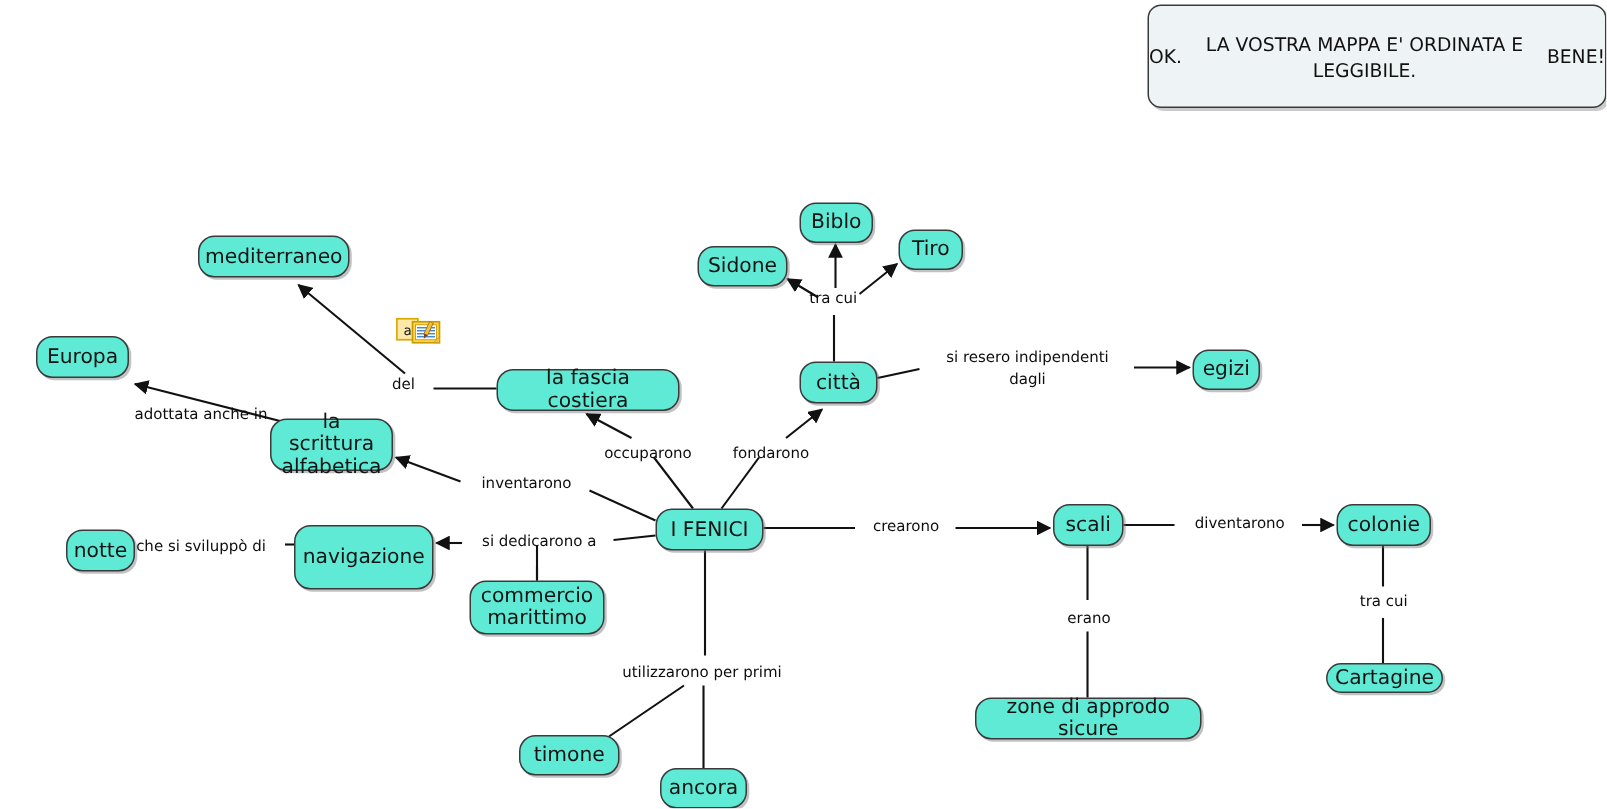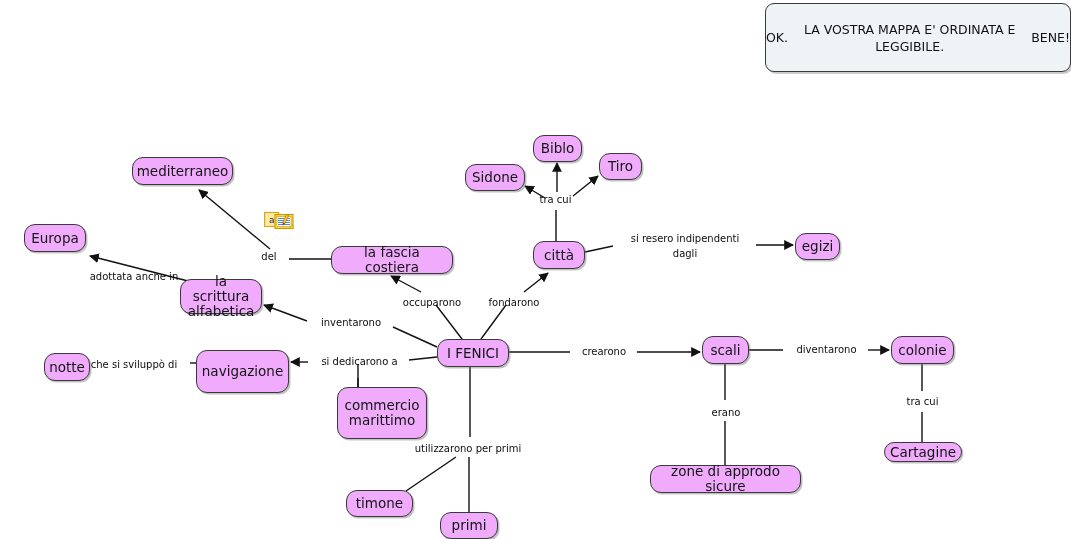--- a/index.html
+++ b/index.html
@@ -22,21 +22,21 @@
     position: absolute;
     left: 0;
     top: 0;
     width: 1071px;
     height: 539px;
     pointer-events: none;
   }
   .node {
     position: absolute;
     box-sizing: border-box;
-    background: #f0abfc;
+    background: #5eead4;
     border: 1.4px solid #3a3a3a;
     border-radius: 11px;
     color: #141414;
     font-size: 13.5px;
     line-height: 15px;
     display: flex;
     align-items: center;
     justify-content: center;
     text-align: center;
     padding: 0 7px;
@@ -179,28 +179,28 @@
   <div class="node" style="left:180px; top:279px; width:82px; height:35px;">la scrittura
 alfabetica</div>
   <div class="node" style="left:465px; top:164px; width:60px; height:27px;">Sidone</div>
   <div class="node" style="left:533px; top:135px; width:49px; height:27px;">Biblo</div>
   <div class="node" style="left:599px; top:153px; width:43px; height:27px;">Tiro</div>
   <div class="node" style="left:533px; top:241px; width:52px; height:28px;">città</div>
   <div class="node" style="left:795px; top:233px; width:45px; height:27px;">egizi</div>
   <div class="node" style="left:437px; top:339px; width:72px; height:28px;">I FENICI</div>
   <div class="node" style="left:196px; top:350px; width:93px; height:43px;">navigazione</div>
   <div class="node" style="left:4px; top:353px; width:46px; height:28px;margin-left:40px;">notte</div>
-  <div class="node" style="left:313px; top:387px; width:90px; height:52px;margin-left:24px;">commercio
+  <div class="node" style="left:313px; top:387px; width:90px; height:36px;">commercio
 marittimo</div>
   <div class="node" style="left:702px; top:336px; width:47px; height:28px;">scali</div>
   <div class="node" style="left:891px; top:336px; width:63px; height:28px;">colonie</div>
   <div class="node" style="left:884px; top:442px; width:78px; height:20px;">Cartagine</div>
   <div class="node" style="left:650px; top:465px; width:151px; height:28px;">zone di approdo sicure</div>
   <div class="node" style="left:346px; top:490px; width:67px; height:27px;">timone</div>
-  <div class="node" style="left:440px; top:512px; width:58px; height:27px;">primi</div>
+  <div class="node" style="left:440px; top:512px; width:58px; height:27px;">ancora</div>
 
   <div class="link-label" style="left:256px; top:249px; width:26px;">del</div>
   <div class="link-label" style="left:78px; top:269px; width:112px;">adottata anche in</div>
   <div class="link-label" style="left:392px; top:295px; width:80px;">occuparono</div>
   <div class="link-label" style="left:479px; top:295px; width:70px;">fondarono</div>
   <div class="link-label" style="left:533px; top:192px; width:45px;">tra cui</div>
   <div class="link-label" style="left:615px; top:231px; width:140px;">si resero indipendenti
 dagli</div>
   <div class="link-label" style="left:310px; top:315px; width:82px;">inventarono</div>
   <div class="link-label" style="left:310px; top:354px; width:99px;">si dedicarono a</div>

